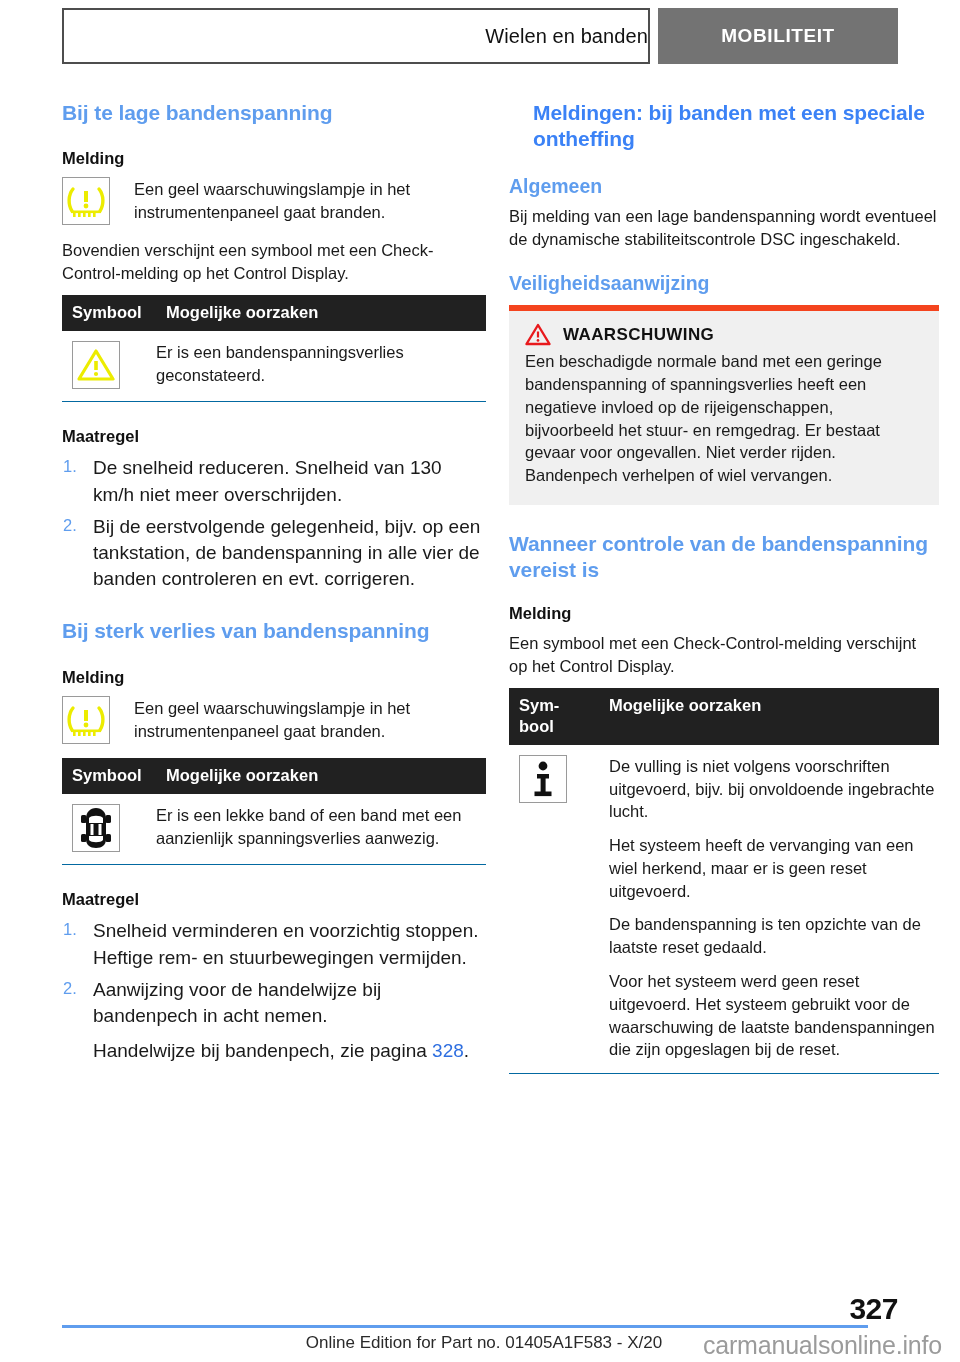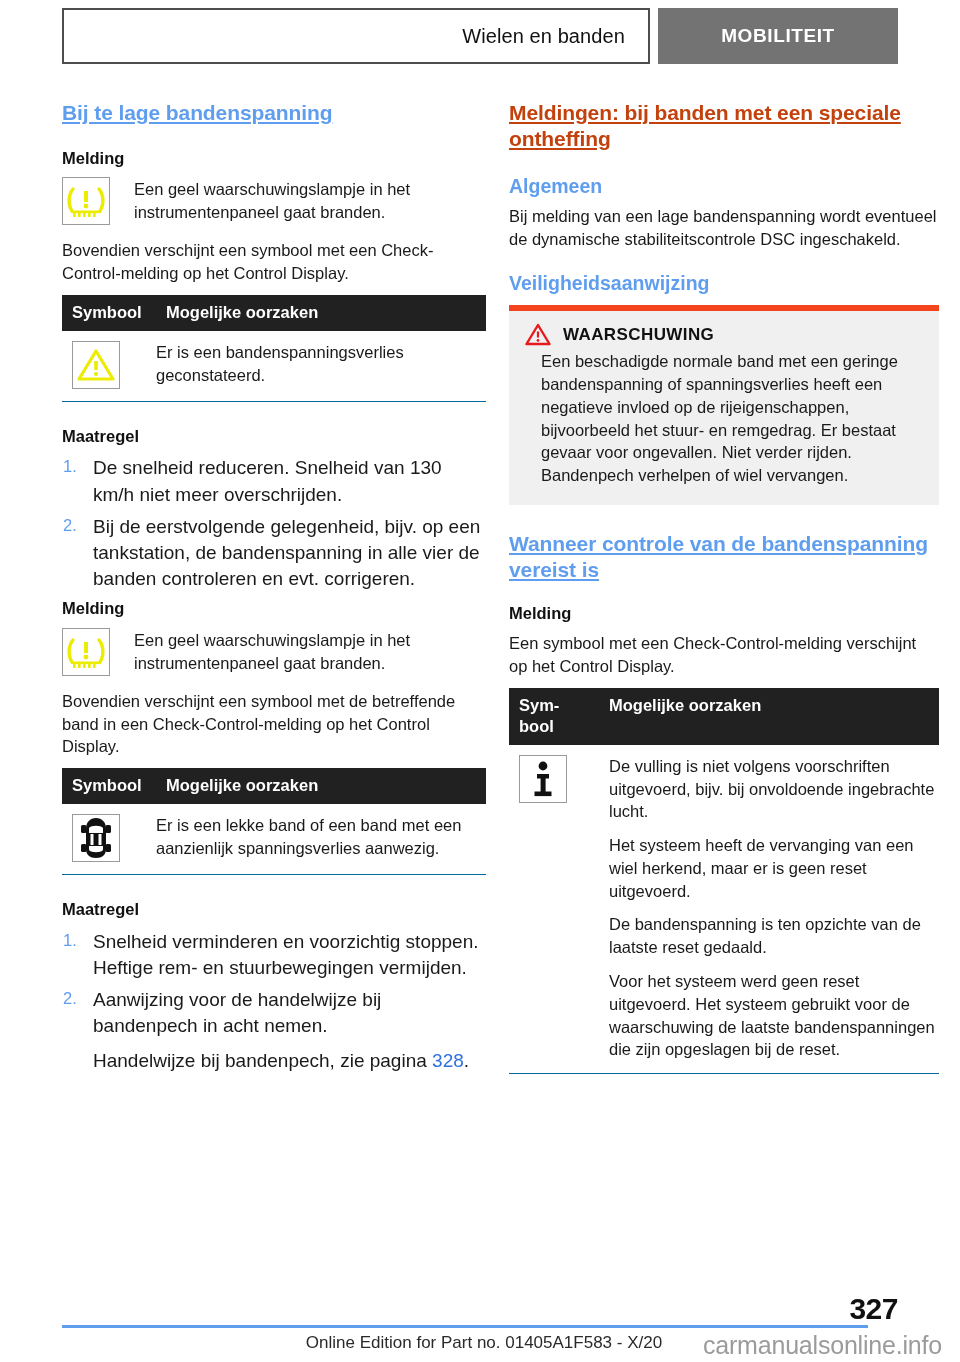--- a/index.html
+++ b/index.html
@@ -26,21 +26,21 @@
     display: flex;
     align-items: stretch;
   }
   .header-tab {
     flex: 0 0 588px;
     border: 2px solid #4d4d4d;
     background: #ffffff;
     display: flex;
     align-items: center;
     justify-content: flex-end;
-    padding-right: 23px;
+    padding-right: 0;
     box-sizing: border-box;
   }
   .header-tab-label {
     font-size: 20px;
     color: #111111;
     letter-spacing: 0.1px;
   }
   .header-section {
     flex: 1 1 auto;
     margin-left: 8px;
@@ -67,24 +67,24 @@
   .col-right { left: 509px; width: 430px; }
 
   
   h1.sec-title {
     font-size: 21px;
     font-weight: bold;
     color: #5f9dee;
     margin: 0 0 22px 0;
     line-height: 1.24;
     letter-spacing: -0.1px;
-    text-decoration: underline;
   }
   h1.sec-title.dark {
-    color: #c2410c;
+    color: #3b82f6;
+    margin-left: 24px;
   }
   h2.sub-title {
     font-size: 19.5px;
     font-weight: bold;
     color: #5f9dee;
     margin: 0 0 7px 0;
     line-height: 1.25;
   }
   h3.label {
     font-size: 16.5px;
@@ -220,21 +220,21 @@
     font-size: 17px;
     font-weight: bold;
     letter-spacing: 0.4px;
     color: #111111;
     margin-left: 12px;
   }
   .warnbox .wbody {
     font-size: 16.5px;
     line-height: 1.38;
     color: #1a1a1a;
-    padding: 0 32px;
+    padding: 0 16px;
     margin: 0;
   }
 
   
   .footer-rule {
     position: absolute;
     left: 62px;
     top: 1325px;
     width: 806px;
     height: 3px;
@@ -329,20 +329,21 @@
       </div>
     </div>
   </div>
 
   <h3 class="label" style="margin-top:24px">Maatregel</h3>
   <ol class="steps">
     <li>De snelheid reduceren. Snelheid van 130 km/h niet meer overschrijden.</li>
     <li>Bij de eerstvolgende gelegenheid, bijv. op een tankstation, de bandenspanning in alle vier de banden controleren en evt. corrigeren.</li>
   </ol>
 
+  <h1 class="sec-title" style="margin-top:26px">Bij sterk verlies van bandenspanning</h1>
 
   <h3 class="label">Melding</h3>
 
   <div class="symrow">
     <div class="symcell">
       <div class="symbox">
         <svg width="38" height="32" viewBox="0 0 38 32">
           <path d="M5 26 C1 20, 1 10, 6 4" stroke="#ecec00" stroke-width="3.4" fill="none" stroke-linecap="round"></path>
           <path d="M33 26 C37 20, 37 10, 32 4" stroke="#ecec00" stroke-width="3.4" fill="none" stroke-linecap="round"></path>
           <rect x="17" y="6" width="4" height="11" fill="#ecec00"></rect>
@@ -352,21 +353,20 @@
           <rect x="11" y="28" width="2.6" height="4" fill="#ecec00"></rect>
           <rect x="16" y="28" width="2.6" height="4" fill="#ecec00"></rect>
           <rect x="21" y="28" width="2.6" height="4" fill="#ecec00"></rect>
           <rect x="26" y="28" width="2.6" height="4" fill="#ecec00"></rect>
         </svg>
       </div>
     </div>
     <div class="txtcell">Een geel waarschuwingslampje in het instrumentenpaneel gaat branden.</div>
   </div>
 
-  <p class="body tight">Bovendien verschijnt een symbool met de betreffende band in een Check-Control-melding op het Control Display.</p>
 
   <div class="tbl">
     <div class="tbl-head">
       <div class="th-sym">Symbool</div>
       <div class="th-cause">Mogelijke oorzaken</div>
     </div>
     <div class="tbl-row">
       <div class="td-sym">
         <div class="symbox">
           <svg width="34" height="42" viewBox="0 0 34 42">

